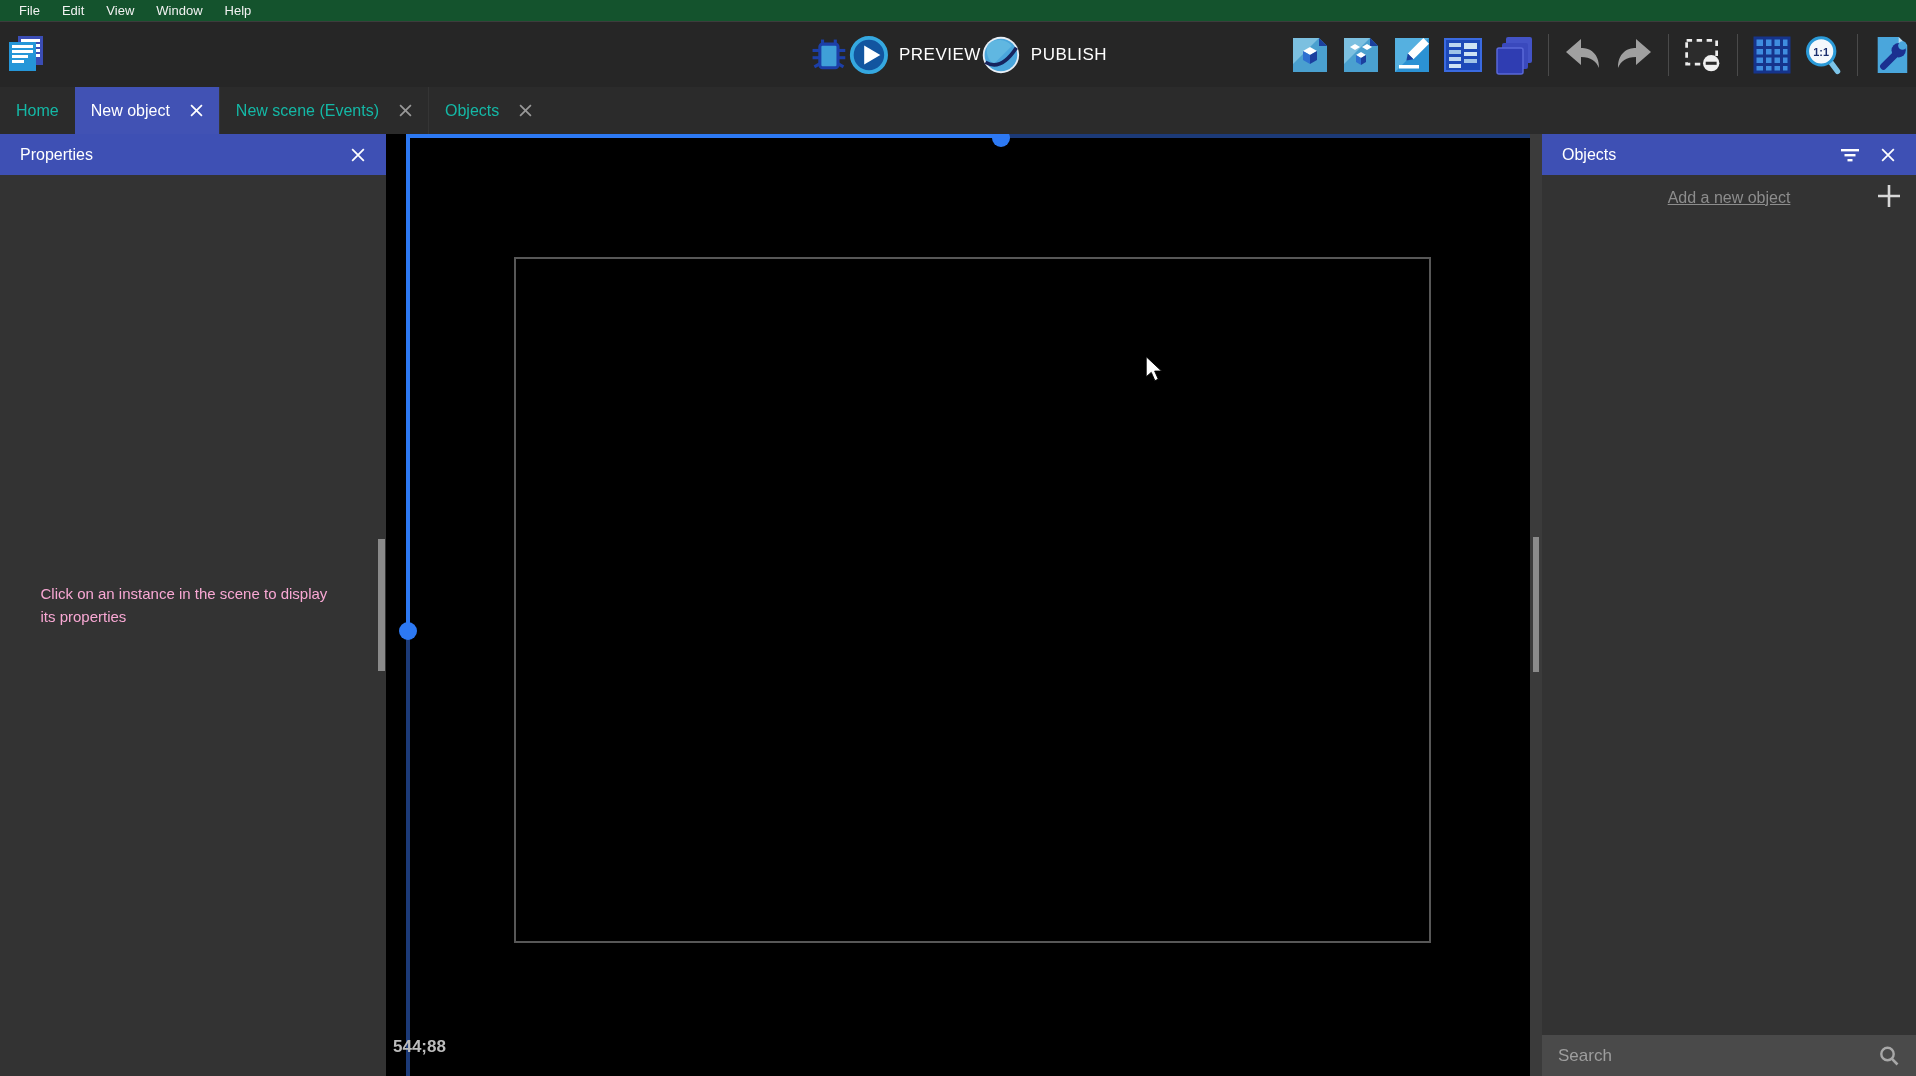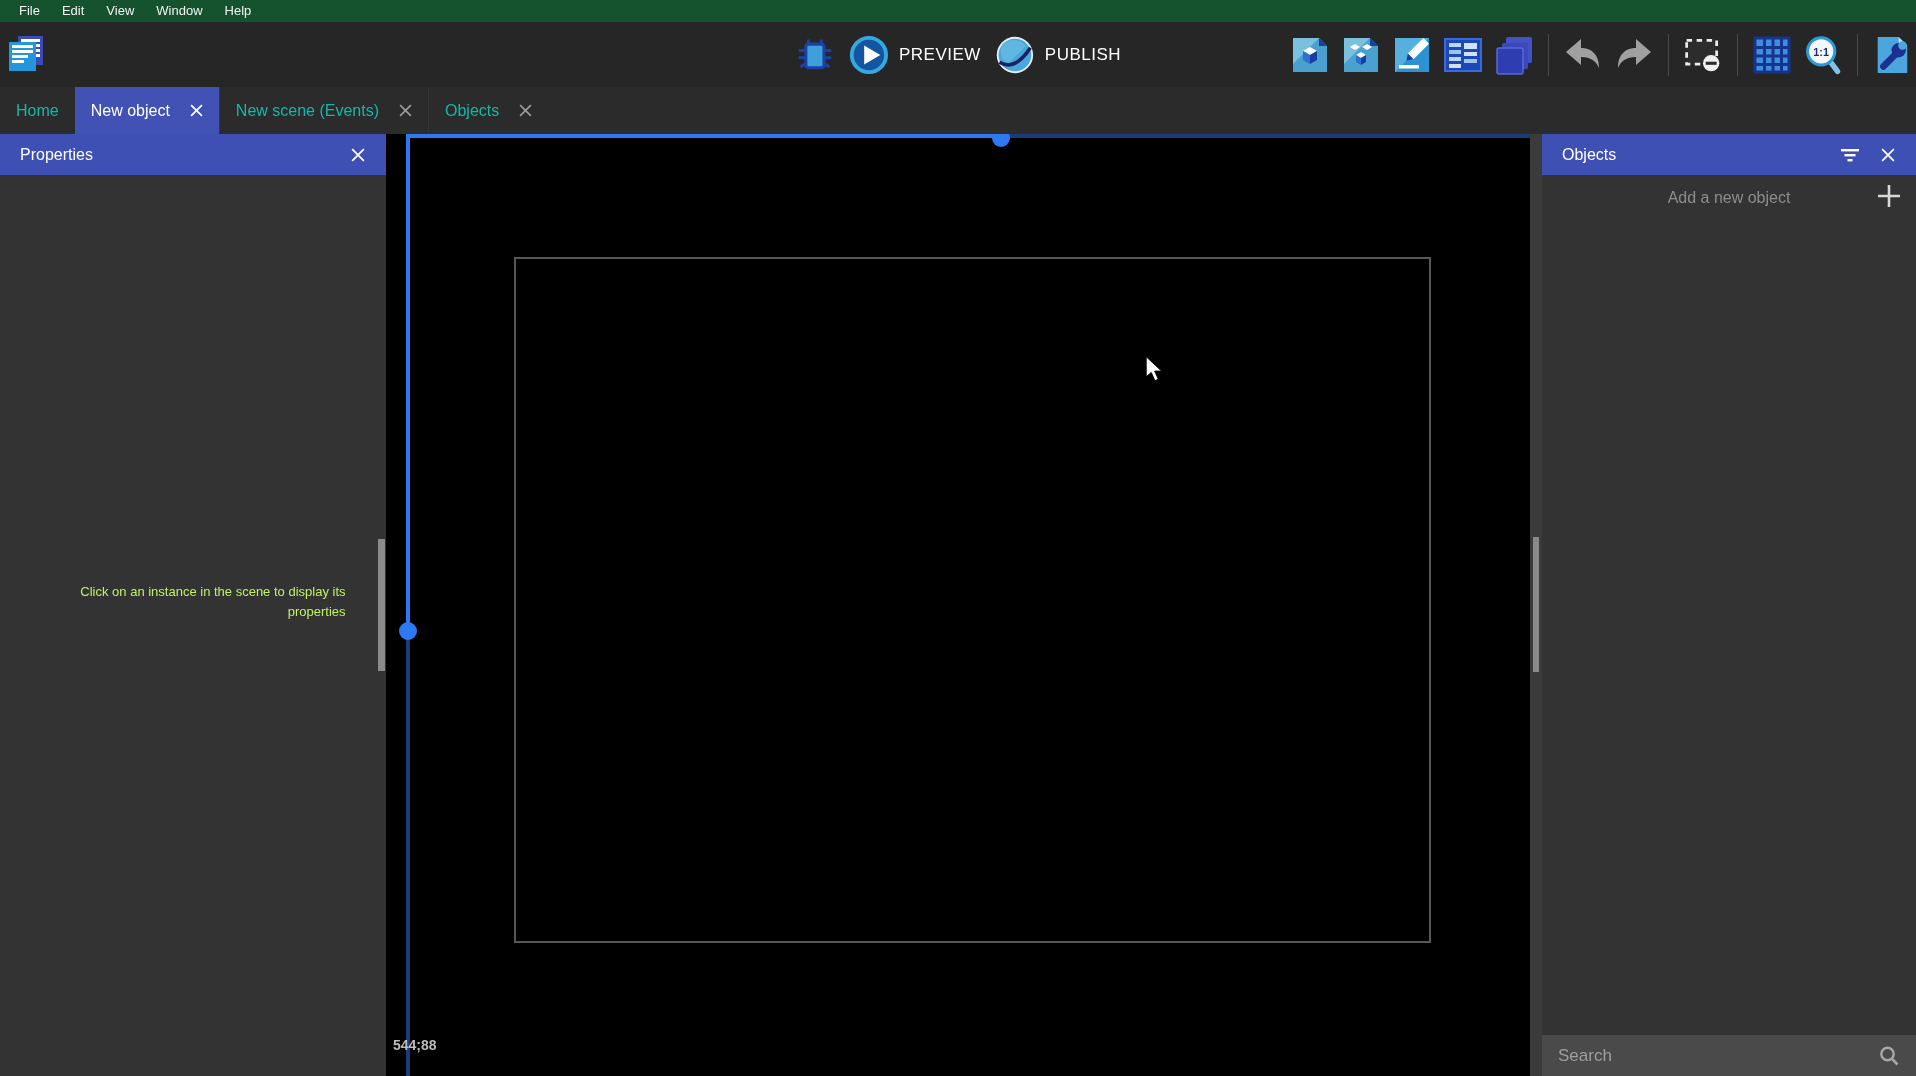--- a/index.html
+++ b/index.html
@@ -9,21 +9,21 @@
 
   
   .menubar { height:22px; background:#14532d; display:flex; align-items:center;
     padding-left:8px; border-bottom:1px solid #3c3c3c; flex:0 0 auto; }
   .menubar span { color:#f2f2f2; font-size:13px; padding:0 11px; cursor:default; }
 
   
   .toolbar { height:65px; background:#262626; position:relative; flex:0 0 auto; }
   .tb-left { position:absolute; left:6px; top:11px; }
   .tb-center { position:absolute; left:50%; top:0; height:65px; transform:translateX(-50%);
-    display:flex; align-items:center; gap:14px; }
+    display:flex; align-items:center; }
   .tb-right { position:absolute; right:4px; top:0; height:65px; display:flex; align-items:center; gap:11px; }
   .tb-btn { display:flex; align-items:center; gap:10px; background:none; border:none; cursor:pointer; }
   .tb-btn .lbl { color:#ffffff; font-size:17px; letter-spacing:0.5px; }
   .tb-sep { width:1px; height:42px; background:#4a4a4a; margin:0 3px; }
   .icon40 { width:40px; height:40px; display:block; }
 
   
   .tabbar { height:47px; background:#2b2b2b; display:flex; flex:0 0 auto; }
   .tab { display:flex; align-items:center; padding:0 16px; font-size:16px; color:#14b8a6;
     cursor:pointer; gap:20px; }
@@ -37,48 +37,48 @@
   .panel-header { height:41px; background:#3e50b4; display:flex; align-items:center;
     padding:0 20px; position:relative; flex:0 0 auto; }
   .panel-header .ph-title { color:#ffffff; font-size:16px; }
   .ph-x { position:absolute; right:14px; top:0; height:41px; width:28px; display:flex;
     align-items:center; justify-content:center; cursor:pointer; }
   .ph-filter { position:absolute; right:52px; top:0; height:41px; width:28px; display:flex;
     align-items:center; justify-content:center; cursor:pointer; }
 
   
   .props { width:386px; background:#333333; position:relative; display:flex; flex-direction:column; }
-  .props-hint { position:absolute; top:448px; left:0; width:100%; text-align:right;
-    color:#bef264; font-size:13px; line-height:1.55; }
+  .props-hint { position:absolute; top:448px; left:0; width:100%; text-align:left;
+    color:#f9a8d4; font-size:15px; line-height:1.55; }
   .props-hint > div { width:305px; margin:0 auto; }
   .props-scrollthumb { position:absolute; right:1px; top:405px; width:7px; height:132px; background:#8a8a8a; }
 
   
   .canvas { flex:1; background:#000000; position:relative; overflow:hidden; }
   .sel-top-bright { position:absolute; left:20px; top:0; width:595px; height:4px; background:#2d79f3; }
   .sel-top-dark { position:absolute; left:615px; top:0; right:0; height:4px; background:#1c3a78; }
   .sel-left-bright { position:absolute; left:20px; top:0; width:4px; height:497px; background:#2d79f3; }
   .sel-left-dark { position:absolute; left:20px; top:497px; width:4px; bottom:0; background:#1c3a78; }
   .handle { position:absolute; width:18px; height:18px; border-radius:50%; background:#2d79f3; }
   .handle.top { left:606px; top:-5px; }
   .handle.left { left:13px; top:488px; }
   .scene-frame { position:absolute; left:128px; top:123px; width:917px; height:686px;
     border:2px solid #575757; }
-  .coords { position:absolute; left:7px; top:903px; color:#bcbcbc; font-size:14px; font-weight:bold; }
+  .coords { position:absolute; left:7px; top:903px; color:#bcbcbc; font-size:17px; font-weight:bold; }
   .cursor { position:absolute; left:757px; top:222px; }
 
   
   .vresizer { width:12px; background:#3b3b3b; position:relative; flex:0 0 auto; }
   .vresizer .thumb { position:absolute; left:3px; top:403px; width:6px; height:135px; background:#8a8a8a; }
 
   
   .objects { width:374px; background:#333333; position:relative; display:flex; flex-direction:column; }
   .add-row { height:46px; display:flex; align-items:center; justify-content:center;
     position:relative; cursor:pointer; }
-  .add-row .add-lbl { color:#8d8d8d; font-size:16px; }
+  .add-row .add-lbl { color:#8d8d8d; font-size:16px;text-decoration:underline; }
   .add-plus { position:absolute; right:14px; top:8px; }
   .search-bar { position:absolute; left:0; right:0; bottom:0; height:41px; background:#4a4a4a;
     display:flex; align-items:center; padding:0 16px; }
   .search-bar input { flex:1; background:transparent; border:none; outline:none;
     color:#f9a8d4; font-size:17px; font-family:"Liberation Sans", sans-serif; }
   .search-bar input::placeholder { color:#9e9e9e; opacity:1; }
 </style>
 </head>
 <body>
 

